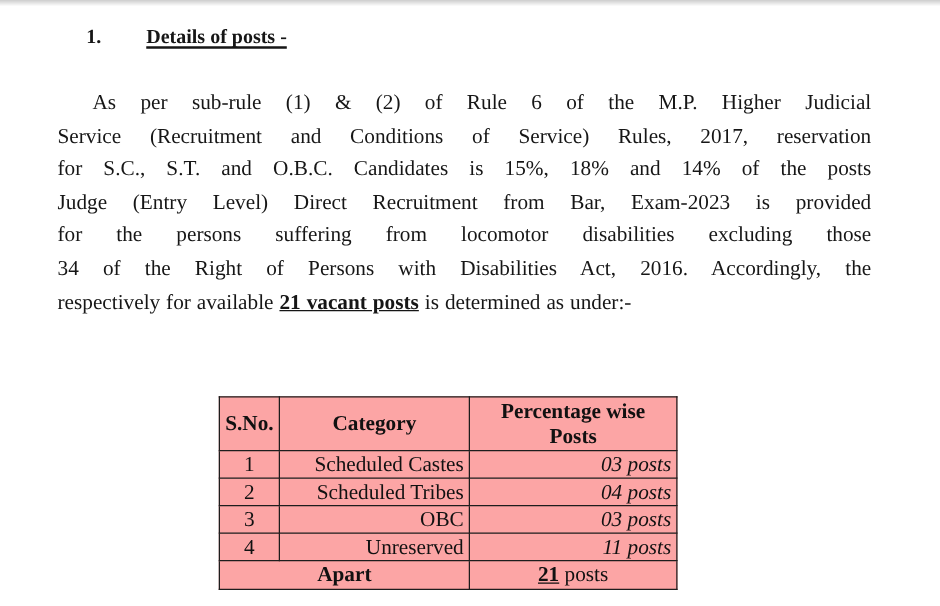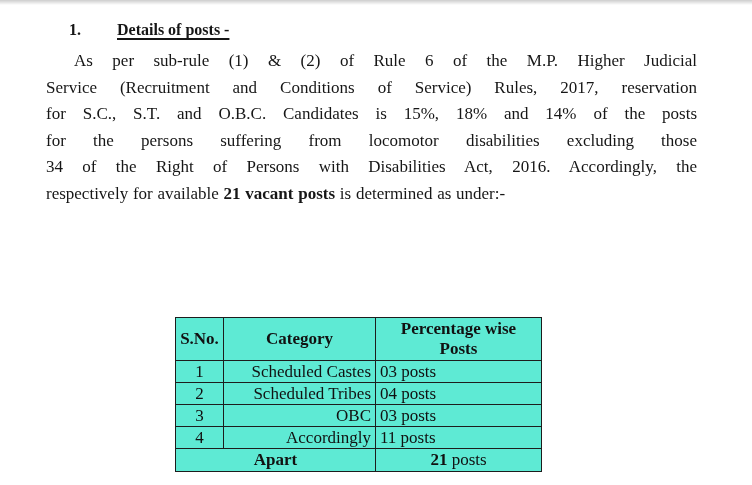--- a/index.html
+++ b/index.html
@@ -27,73 +27,74 @@
     margin-left:12px;
   }
   .hnum { display:inline-block; width:48px; }
   .htitle {
     text-decoration:underline;
     text-decoration-thickness:1.6px;
     text-underline-offset:3px;
   }
   
   .para {
-    position:absolute; top:48px; left:46px; width:651px;
+    position:absolute; top:69px; left:46px; width:651px;
     font-size:17px; line-height:26.6px;
     word-spacing:0.5px;
   }
   .jline { text-align:justify; text-align-last:justify; }
   .jline.first { text-indent:28px; }
   .jline.last { text-align-last:left; }
   
   .posts-table {
     position:absolute; top:317px; left:175px;
     border-collapse:collapse;
     table-layout:fixed;
     font-size:17px;
     color:#111;
-    background:#5eead4;
+    background:#fca5a5;
   }
   .posts-table col.c1 { width:48px; }
   .posts-table col.c2 { width:152px; }
   .posts-table col.c3 { width:166px; }
   .posts-table th, .posts-table td {
     border:1px solid #1d1d1d;
     padding:0 4px;
     vertical-align:middle;
     overflow:hidden;
   }
   .posts-table th {
     font-weight:bold;
     text-align:center;
     height:42px;
     line-height:20px;
   }
   .posts-table td { height:21px; line-height:20px; }
   .cell-sno   { text-align:center; }
   .cell-cat   { text-align:right; padding-left:8px !important; }
-  .cell-posts { text-align:left; }
+  .cell-posts { text-align:right;font-style:italic; }
   .total-label { text-align:center; font-weight:bold; height:22px !important; }
   .total-posts { text-align:center; height:22px !important; }
-  .bold { font-weight:bold; }
+  .bold { font-weight:bold;text-decoration:underline; }
 </style>
 </head>
 <body>
 
 <div class="doc">
   <div class="top-shade"></div>
 
   <div class="heading">
     <span class="hnum">1.</span><span class="htitle">Details of posts -</span>
   </div>
 
   <div class="para">
     <div class="jline first">As per sub-rule (1) &amp; (2) of Rule 6 of the M.P. Higher Judicial</div>
     <div class="jline">Service (Recruitment and Conditions of Service) Rules, 2017, reservation</div>
     <div class="jline">for S.C., S.T. and O.B.C. Candidates is 15%, 18% and 14% of the posts</div>
+    <div class="jline">Judge (Entry Level) Direct Recruitment from Bar, Exam-2023 is provided</div>
     <div class="jline">for the persons suffering from locomotor disabilities excluding those</div>
     <div class="jline">34 of the Right of Persons with Disabilities Act, 2016. Accordingly, the</div>
     <div class="jline last"><span>respectively for available </span><span class="bold">21 vacant posts</span><span> is determined as under:-</span></div>
   </div>
 
   <table class="posts-table">
     <colgroup>
         <col class="c1">
         <col class="c2">
         <col class="c3">
@@ -116,21 +117,21 @@
         <td class="cell-cat">Scheduled Tribes</td>
         <td class="cell-posts">04 posts</td>
       </tr>
       <tr>
         <td class="cell-sno">3</td>
         <td class="cell-cat">OBC</td>
         <td class="cell-posts">03 posts</td>
       </tr>
       <tr>
         <td class="cell-sno">4</td>
-        <td class="cell-cat">Accordingly</td>
+        <td class="cell-cat">Unreserved</td>
         <td class="cell-posts">11 posts</td>
       </tr>
       <tr>
         <td class="total-label" colspan="2">Apart</td>
         <td class="total-posts"><span class="bold">21</span><span> posts</span></td>
       </tr>
     </tbody>
   </table>
 </div>
 

